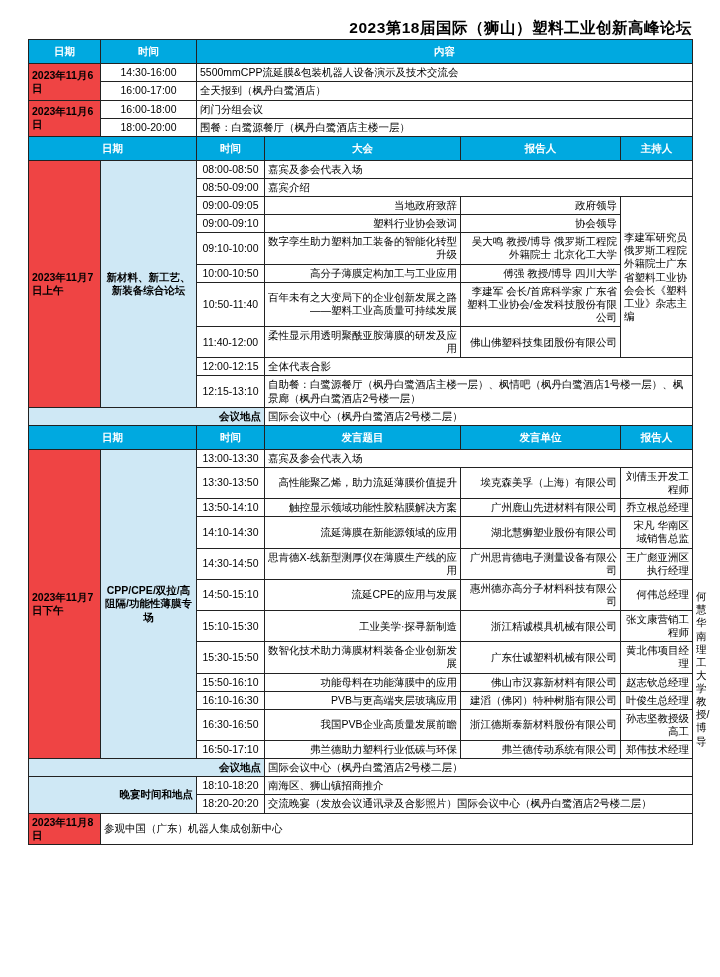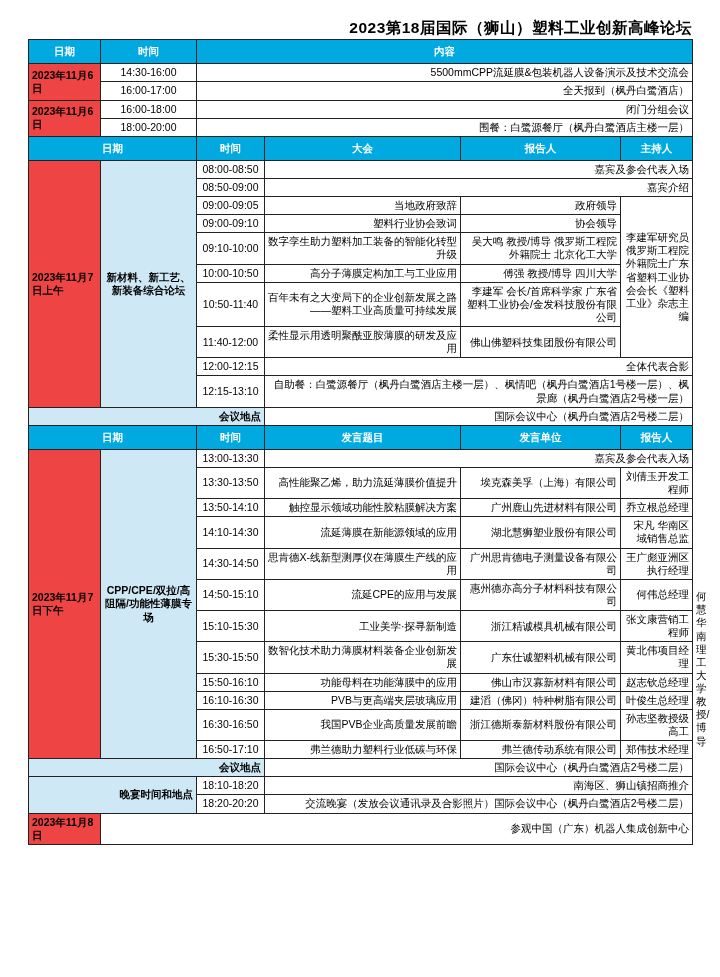--- a/index.html
+++ b/index.html
@@ -71,21 +71,21 @@
     font-size: 10.5px;
     line-height: 1.45;
     padding: 2px 2px;
   }
   .labelcell {
     background: #cfe8f5;
     text-align: right;
     font-weight: bold;
     font-size: 11px;
   }
-  .ctr { text-align: right; }
+  .ctr { text-align: left; }
   .lft { text-align: right; padding-left: 4px; }
   .time { text-align: center; font-size: 10.5px; margin-top: 40px; }
   .small { font-size: 10px; }
 </style>
 </head>
 <body>
 
 <div class="page">
 
   <div class="title-block">

